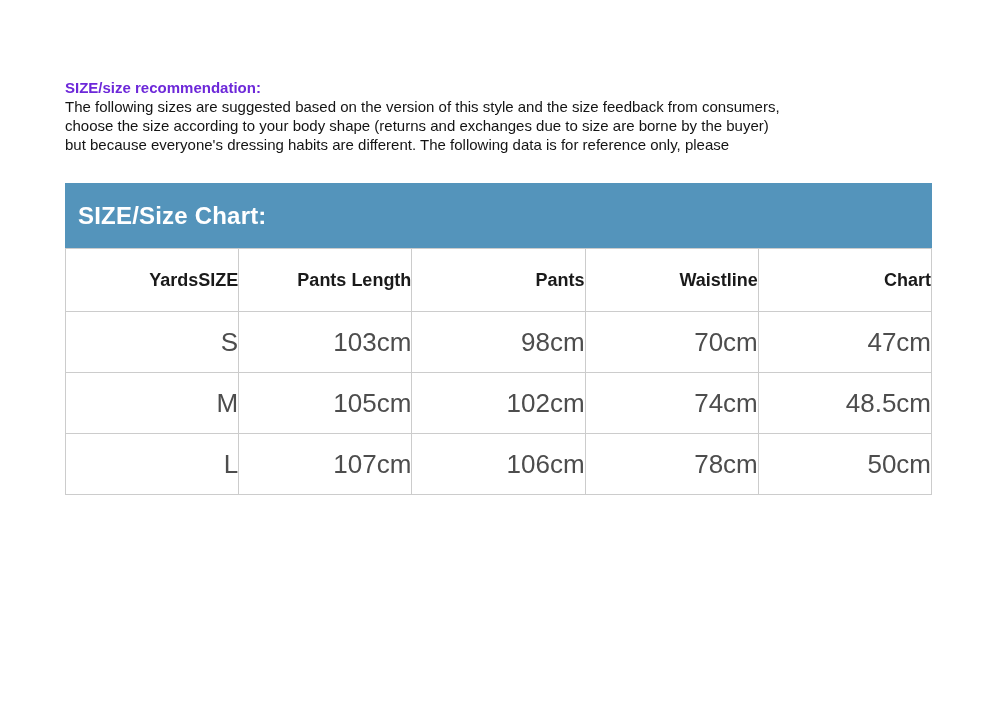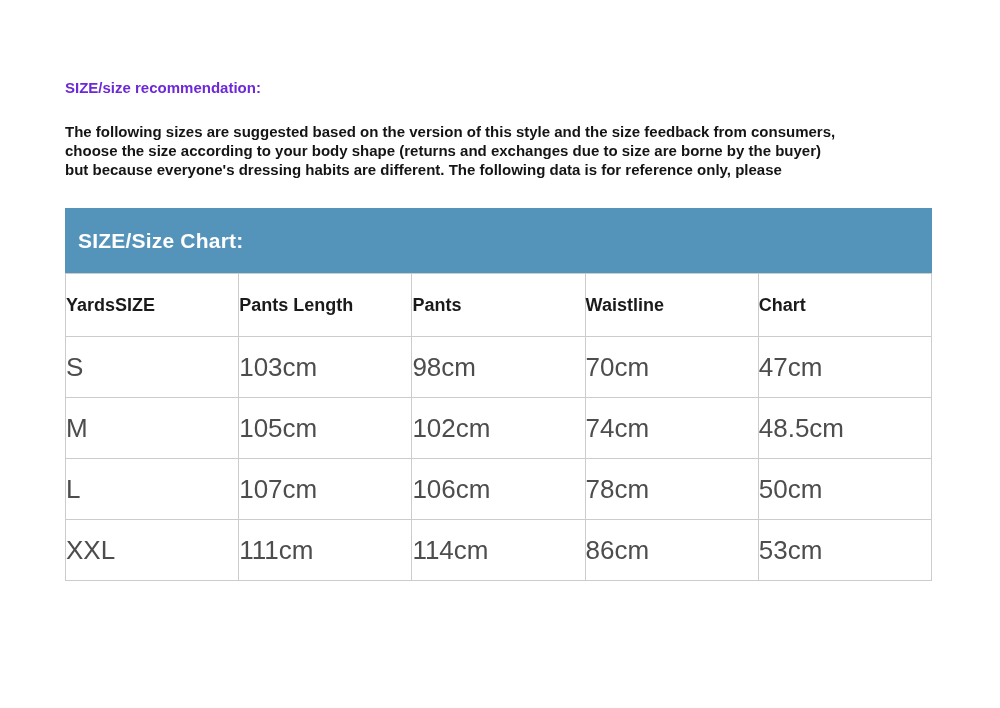--- a/index.html
+++ b/index.html
@@ -15,54 +15,53 @@
     height: 708px;
     padding: 78px 68px 0 65px;
   }
   .intro-title {
     font-size: 15px;
     font-weight: bold;
     color: #6d28d9;
     line-height: 19px;
   }
   .intro-body {
-    margin-top: 25px;
     font-size: 15px;
-    font-weight: bold;
+    font-weight: normal;
     color: #141414;
     line-height: 19px;
     width: 872px;
   }
   .chart-wrap {
     margin-top: 29px;
     width: 867px;
   }
   .banner {
     height: 65px;
     background: #5494bb;
     color: #ffffff;
     display: flex;
     align-items: center;
     padding-left: 13px;
   }
   .banner-title {
-    font-size: 21px;
+    font-size: 24px;
     font-weight: bold;
     letter-spacing: 0.2px;
   }
   table.size-table {
     width: 100%;
     border-collapse: collapse;
     table-layout: fixed;
     background: #ffffff;
   }
   table.size-table th,
   table.size-table td {
     border: 1px solid #cccccc;
-    text-align: left;
+    text-align: right;
     vertical-align: middle;
   }
   table.size-table th {
     height: 63px;
     font-size: 18px;
     font-weight: bold;
     color: #1a1a1a;
   }
   table.size-table td {
     height: 61px;
@@ -115,23 +114,16 @@
           <td>74cm</td>
           <td>48.5cm</td>
         </tr>
         <tr>
           <td>L</td>
           <td>107cm</td>
           <td>106cm</td>
           <td>78cm</td>
           <td>50cm</td>
         </tr>
-        <tr>
-          <td>XXL</td>
-          <td>111cm</td>
-          <td>114cm</td>
-          <td>86cm</td>
-          <td>53cm</td>
-        </tr>
       </tbody>
     </table>
   </div>
 </div>
 
 </body></html>

